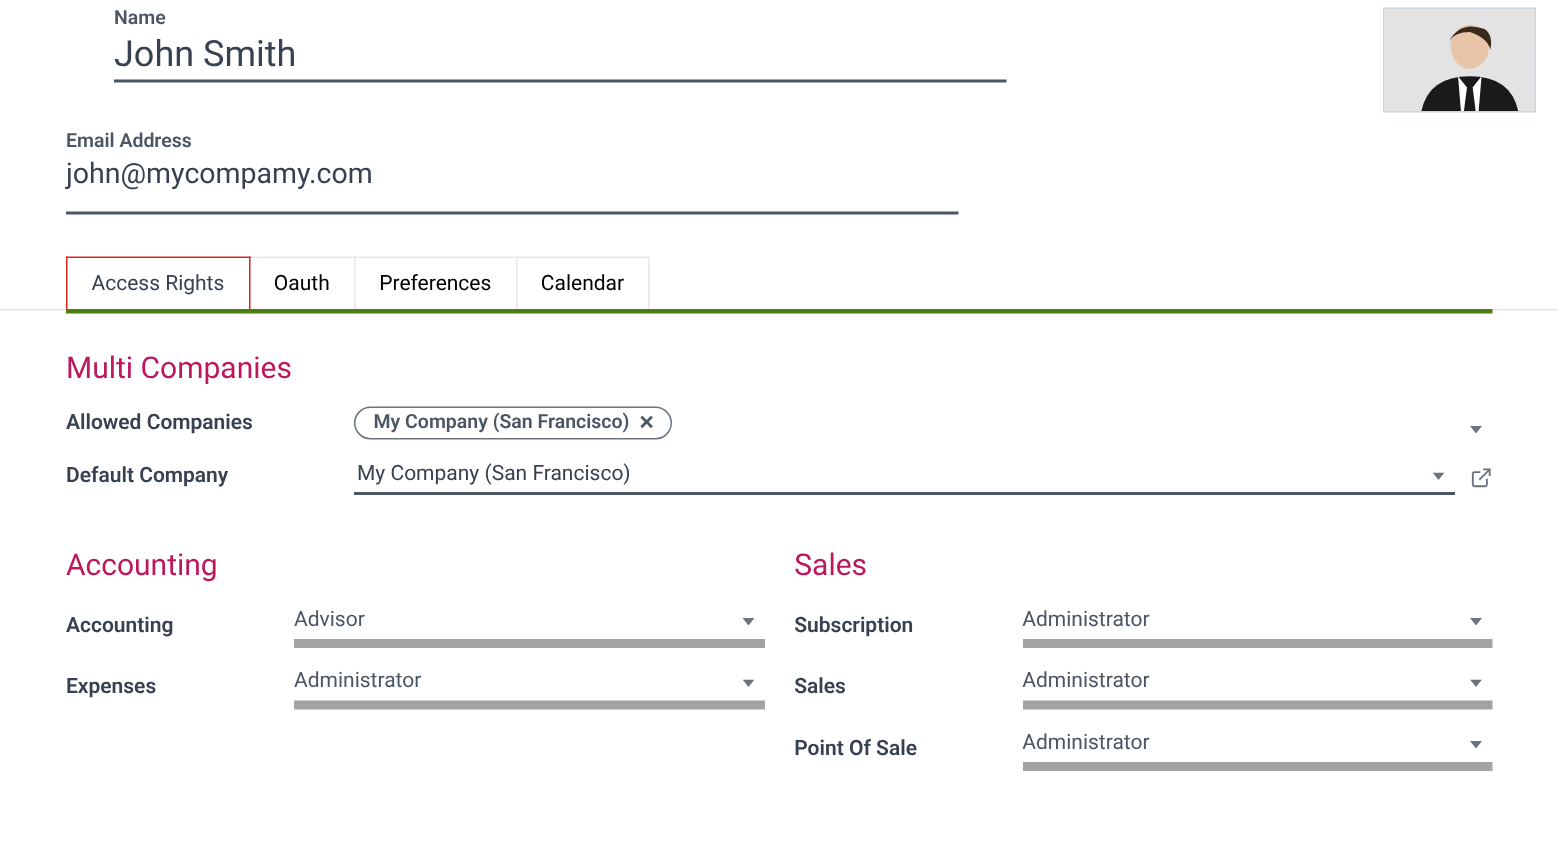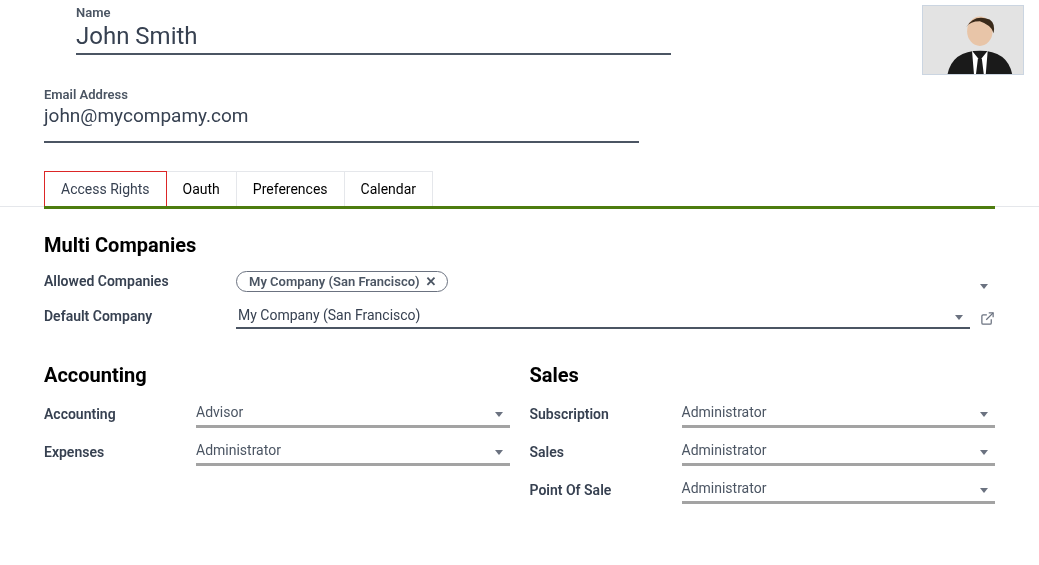--- a/index.html
+++ b/index.html
@@ -93,22 +93,22 @@
     .tab.active {
       border-color: #dc2626;
       color: #374151;
       z-index: 2;
     }
     .tab + .tab {
       margin-left: -1px;
     }
     .section-title {
       font-size: 20px;
-      font-weight: 700;
-      color: #000000;
+      font-weight: 400;
+      color: #be185d;
       margin-bottom: 14px;
     }
     .form-row {
       display: flex;
       align-items: center;
       margin-bottom: 11px;
     }
     .form-label {
       width: 192px;
       font-size: 14px;
@@ -185,21 +185,21 @@
     }
     .column {
       flex: 1;
     }
     .column .form-label {
       width: 152px;
     }
     .small-select {
       width: 100%;
       display: flex;
-      border-bottom: 3px solid #a3a3a3;
+      border-bottom: 6px solid #a3a3a3;
       padding: 3px 0 5px 0;
     }
     .small-select .select-value {
       color: #4b5563;
     }
     .multi-companies-wrap{
       margin-bottom:4px;
     }
   </style>
 </head>

